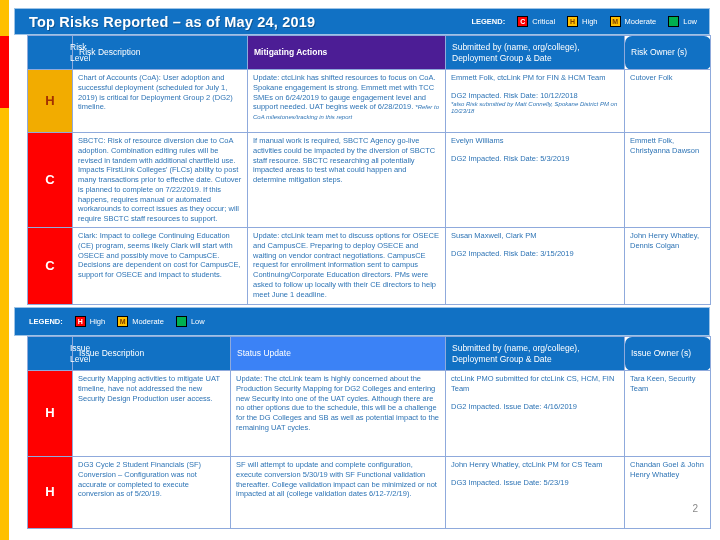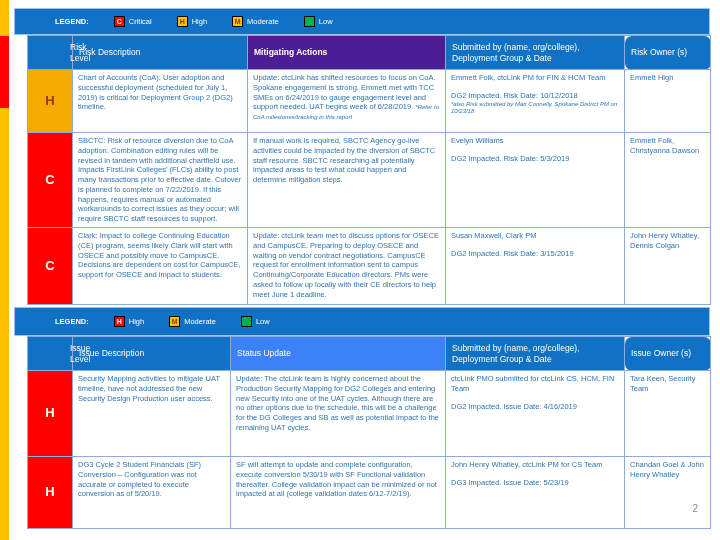--- a/index.html
+++ b/index.html
@@ -16,21 +16,21 @@
   .section-bar {
     margin-left:14px; margin-right:10px;
     color:#fff;
     display:flex; align-items:center; justify-content:space-between;
     padding:0 12px 0 14px;
     border:1px solid #9DC3E6;
   }
   .bar-risks { margin-top:8px; height:27px; }
   .bar-issues { margin-top:2px; height:29px; }
   .section-title { font-size:14.5px; font-weight:bold; letter-spacing:0.2px; text-shadow:1px 1px 0 rgba(0,0,0,0.25); }
-  .legend { display:flex; align-items:center; gap:25px;margin-left:26px; }
+  .legend { display:flex; align-items:center; gap:12px; }
   .legend-label { font-size:7.5px; font-weight:bold; }
   .legend-item { display:flex; align-items:center; gap:4px;text-align:right; }
   .swatch {
     width:11px; height:11px; border:1px solid #000;
     display:flex; align-items:center; justify-content:center;
     font-size:7px; font-weight:bold; line-height:1;
   }
   .legend-item-label { font-size:7.5px; }
 
   table {
@@ -53,20 +53,21 @@
   .note { font-style:italic; font-size:6px; }
   .page-number { position:absolute; right:22px; top:503px; color:#8a8a8a; font-size:10px; }
 </style>
 </head>
 <body>
 
 <div class="left-stripe" style="background-color: rgb(255, 192, 0);"></div>
 <div class="left-stripe-red" style="background-color: rgb(255, 0, 0);"></div>
 
 <div class="section-bar bar-risks" style="background-color: rgb(17, 113, 196);">
+  <div class="section-title">Top Risks Reported – as of May 24, 2019</div>
   <div class="legend">
     <span class="legend-label">LEGEND:</span>
     <span class="legend-item">
       <span class="swatch" style="background-color: rgb(255, 0, 0); color: rgb(255, 255, 255);">C</span>
       <span class="legend-item-label">Critical</span>
     </span>
     <span class="legend-item">
       <span class="swatch" style="background-color: rgb(255, 192, 0); color: rgb(127, 63, 0);">H</span>
       <span class="legend-item-label">High</span>
     </span>
@@ -102,21 +103,21 @@
     <tr style="height:63px">
       <td class="level-cell" style="background-color: rgb(242, 172, 0); color: rgb(163, 48, 0);">H</td>
       <td><span>Chart of Accounts (CoA): User adoption and successful deployment (scheduled for July 1, 2019) is critical for Deployment Group 2 (DG2) timeline.</span></td>
       <td><span>Update: ctcLink has shifted resources to focus on CoA. Spokane engagement is strong. Emmett met with TCC SMEs on 6/24/2019 to gauge engagement level and support needed. UAT begins week of 6/28/2019.</span> <span class="note">*Refer to CoA milestones/tracking in this report</span></td>
       <td>
         <div>Emmett Folk, ctcLink PM for FIN &amp; HCM Team</div>
         <div class="gap-line"></div>
         <div>DG2 Impacted. Risk Date: 10/12/2018</div>
         <div class="note">*also Risk submitted by Matt Connelly, Spokane District PM on 10/23/18</div>
       </td>
-      <td>Emmett High</td>
+      <td>Cutover Folk</td>
     </tr>
     <tr style="height:95px">
       <td class="level-cell" style="background-color: rgb(255, 0, 0); color: rgb(255, 255, 255);">C</td>
       <td><span>SBCTC: Risk of resource diversion due to CoA adoption. Combination editing rules will be revised in tandem with additional chartfield use. Impacts FirstLink Colleges' (FLCs) ability to post many transactions prior to effective date. Cutover is planned to complete on 7/22/2019. If this happens, requires manual or automated workarounds to correct issues as they occur; will require SBCTC staff resources to support.</span></td>
       <td><span>If manual work is required, SBCTC Agency go-live activities could be impacted by the diversion of SBCTC staff resource. SBCTC researching all potentially impacted areas to test what could happen and determine mitigation steps.</span></td>
       <td>
         <div>Evelyn Williams</div>
         <div class="gap-line"></div>
         <div>DG2 Impacted. Risk Date: 5/3/2019</div>
       </td>

